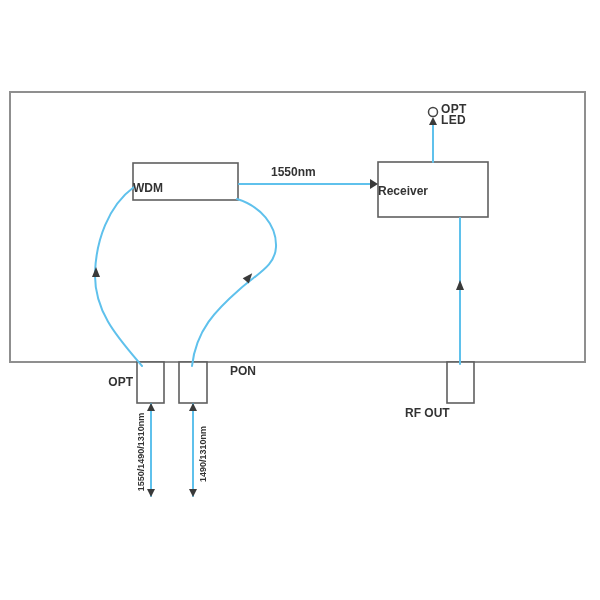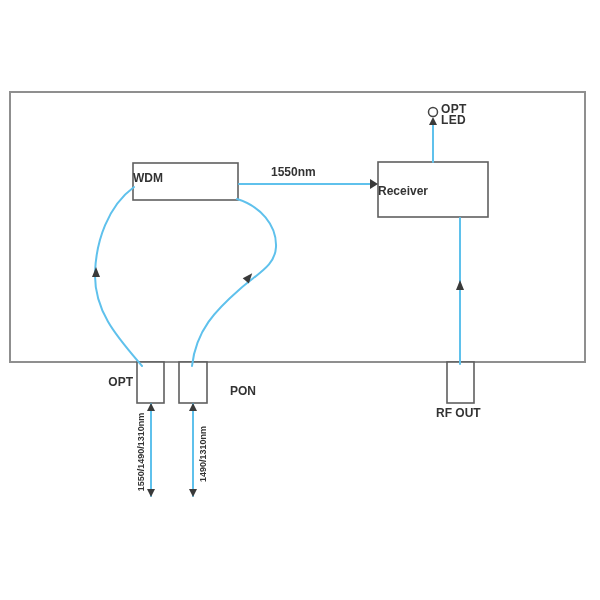--- a/index.html
+++ b/index.html
@@ -50,34 +50,34 @@
     <polygon class="arrow" points="245,282 249,272 253,282" transform="rotate(40 249 277)"></polygon>
     <polygon class="arrow" points="456,290 460,280 464,290"></polygon>
     <polygon class="arrow" points="147,411 151,403 155,411"></polygon>
     <polygon class="arrow" points="147,489 151,497 155,489"></polygon>
     <polygon class="arrow" points="189,411 193,403 197,411"></polygon>
     <polygon class="arrow" points="189,489 193,497 197,489"></polygon>
 
     <circle cx="433" cy="112" r="4.5" class="led-dot"></circle>
   </svg>
 
-  <div class="lbl lbl-center" style="left:133px;top:171px;width:105px;">WDM</div>
+  <div class="lbl lbl-center" style="left:133px;top:181px;width:105px;">WDM</div>
 
   <div class="lbl lbl-center" style="left:378px;top:184px;width:116px;">Receiver</div>
 
   <div class="lbl lbl-center" style="left:271px;top:165px;width:80px;">1550nm</div>
 
   <div class="lbl led-label" style="left:441px;top:104px;">
     <div>OPT</div>
     <div>LED</div>
   </div>
 
   <div class="lbl lbl-right" style="left:91px;top:375px;width:42px;">OPT</div>
 
-  <div class="lbl" style="left:216px;top:384px;padding-left:14px;">PON</div>
+  <div class="lbl" style="left:216px;top:364px;padding-left:14px;">PON</div>
 
-  <div class="lbl lbl-center" style="left:436px;top:406px;width:70px;">RF OUT</div>
+  <div class="lbl lbl-center" style="left:405px;top:406px;width:70px;">RF OUT</div>
 
   <div class="vlabel" style="left:99px;top:447px;width:84px;">1550/1490/1310nm</div>
 
   <div class="vlabel" style="left:176px;top:450px;width:54px;">1490/1310nm</div>
 
 </div>
 
 </body></html>

